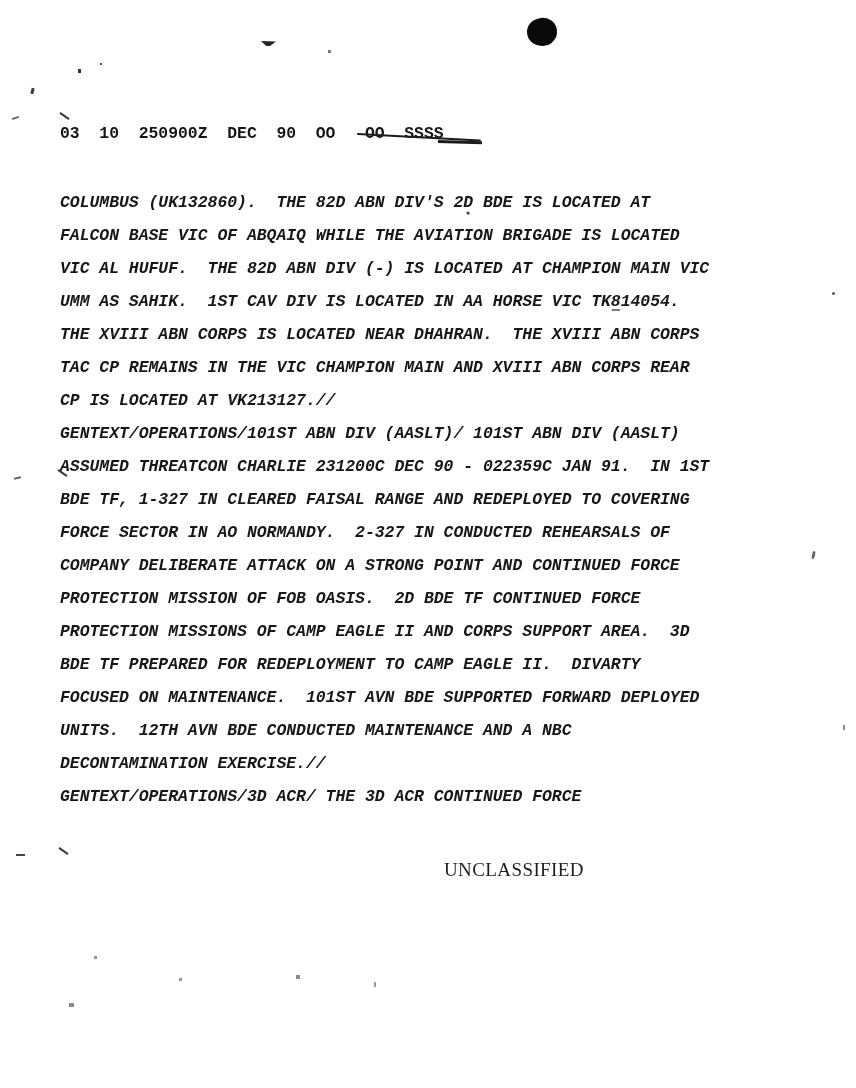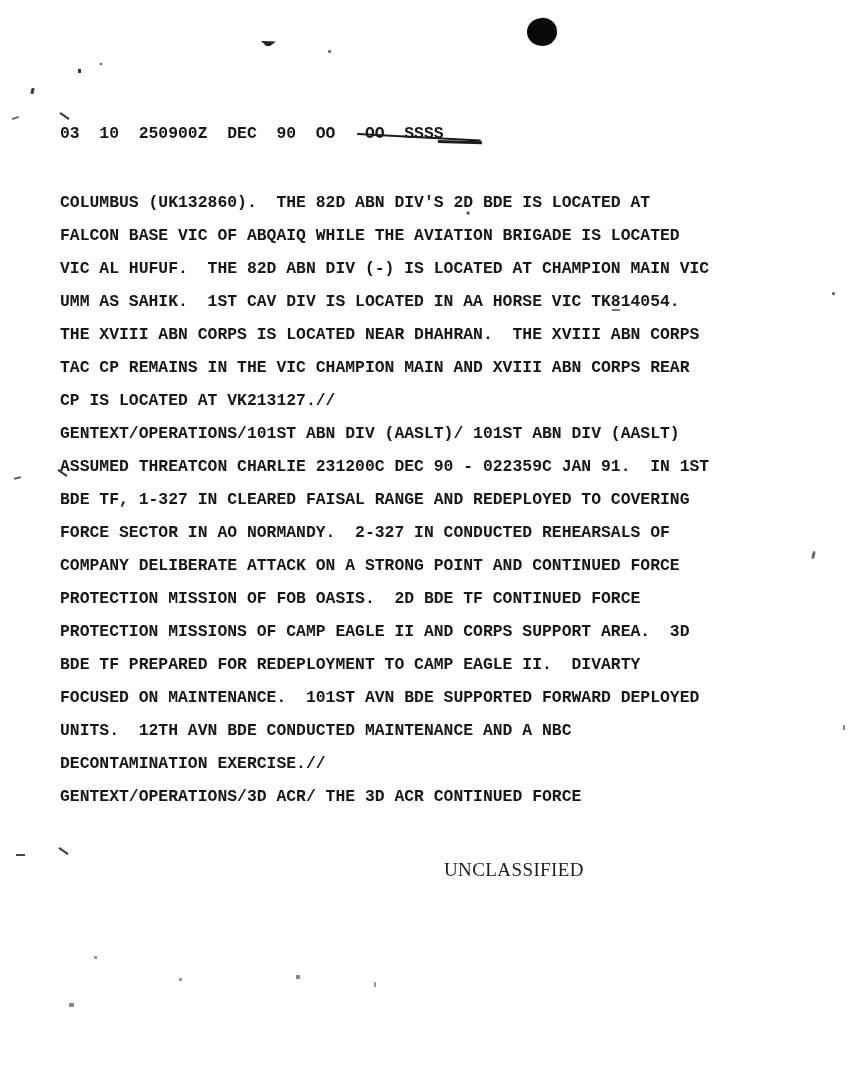--- a/index.html
+++ b/index.html
@@ -20,21 +20,21 @@
   .header-line {
     position:absolute;
     left:60px; top:124px;
     line-height:20px;
   }
   .body-text {
     position:absolute;
     left:60px; top:186px;
     line-height:33px;
   }
-  .body-text .line { height:33px; }
+  .body-text .line { height:33px;font-style:italic; }
   .footer-classification {
     position:absolute;
     left:444px; top:859px;
     font-family:"Liberation Serif","DejaVu Serif",serif;
     font-size:19px;
     color:#1e1e1e;
     letter-spacing:0.4px;
     text-align:right;
   }
   .punch-dot {

